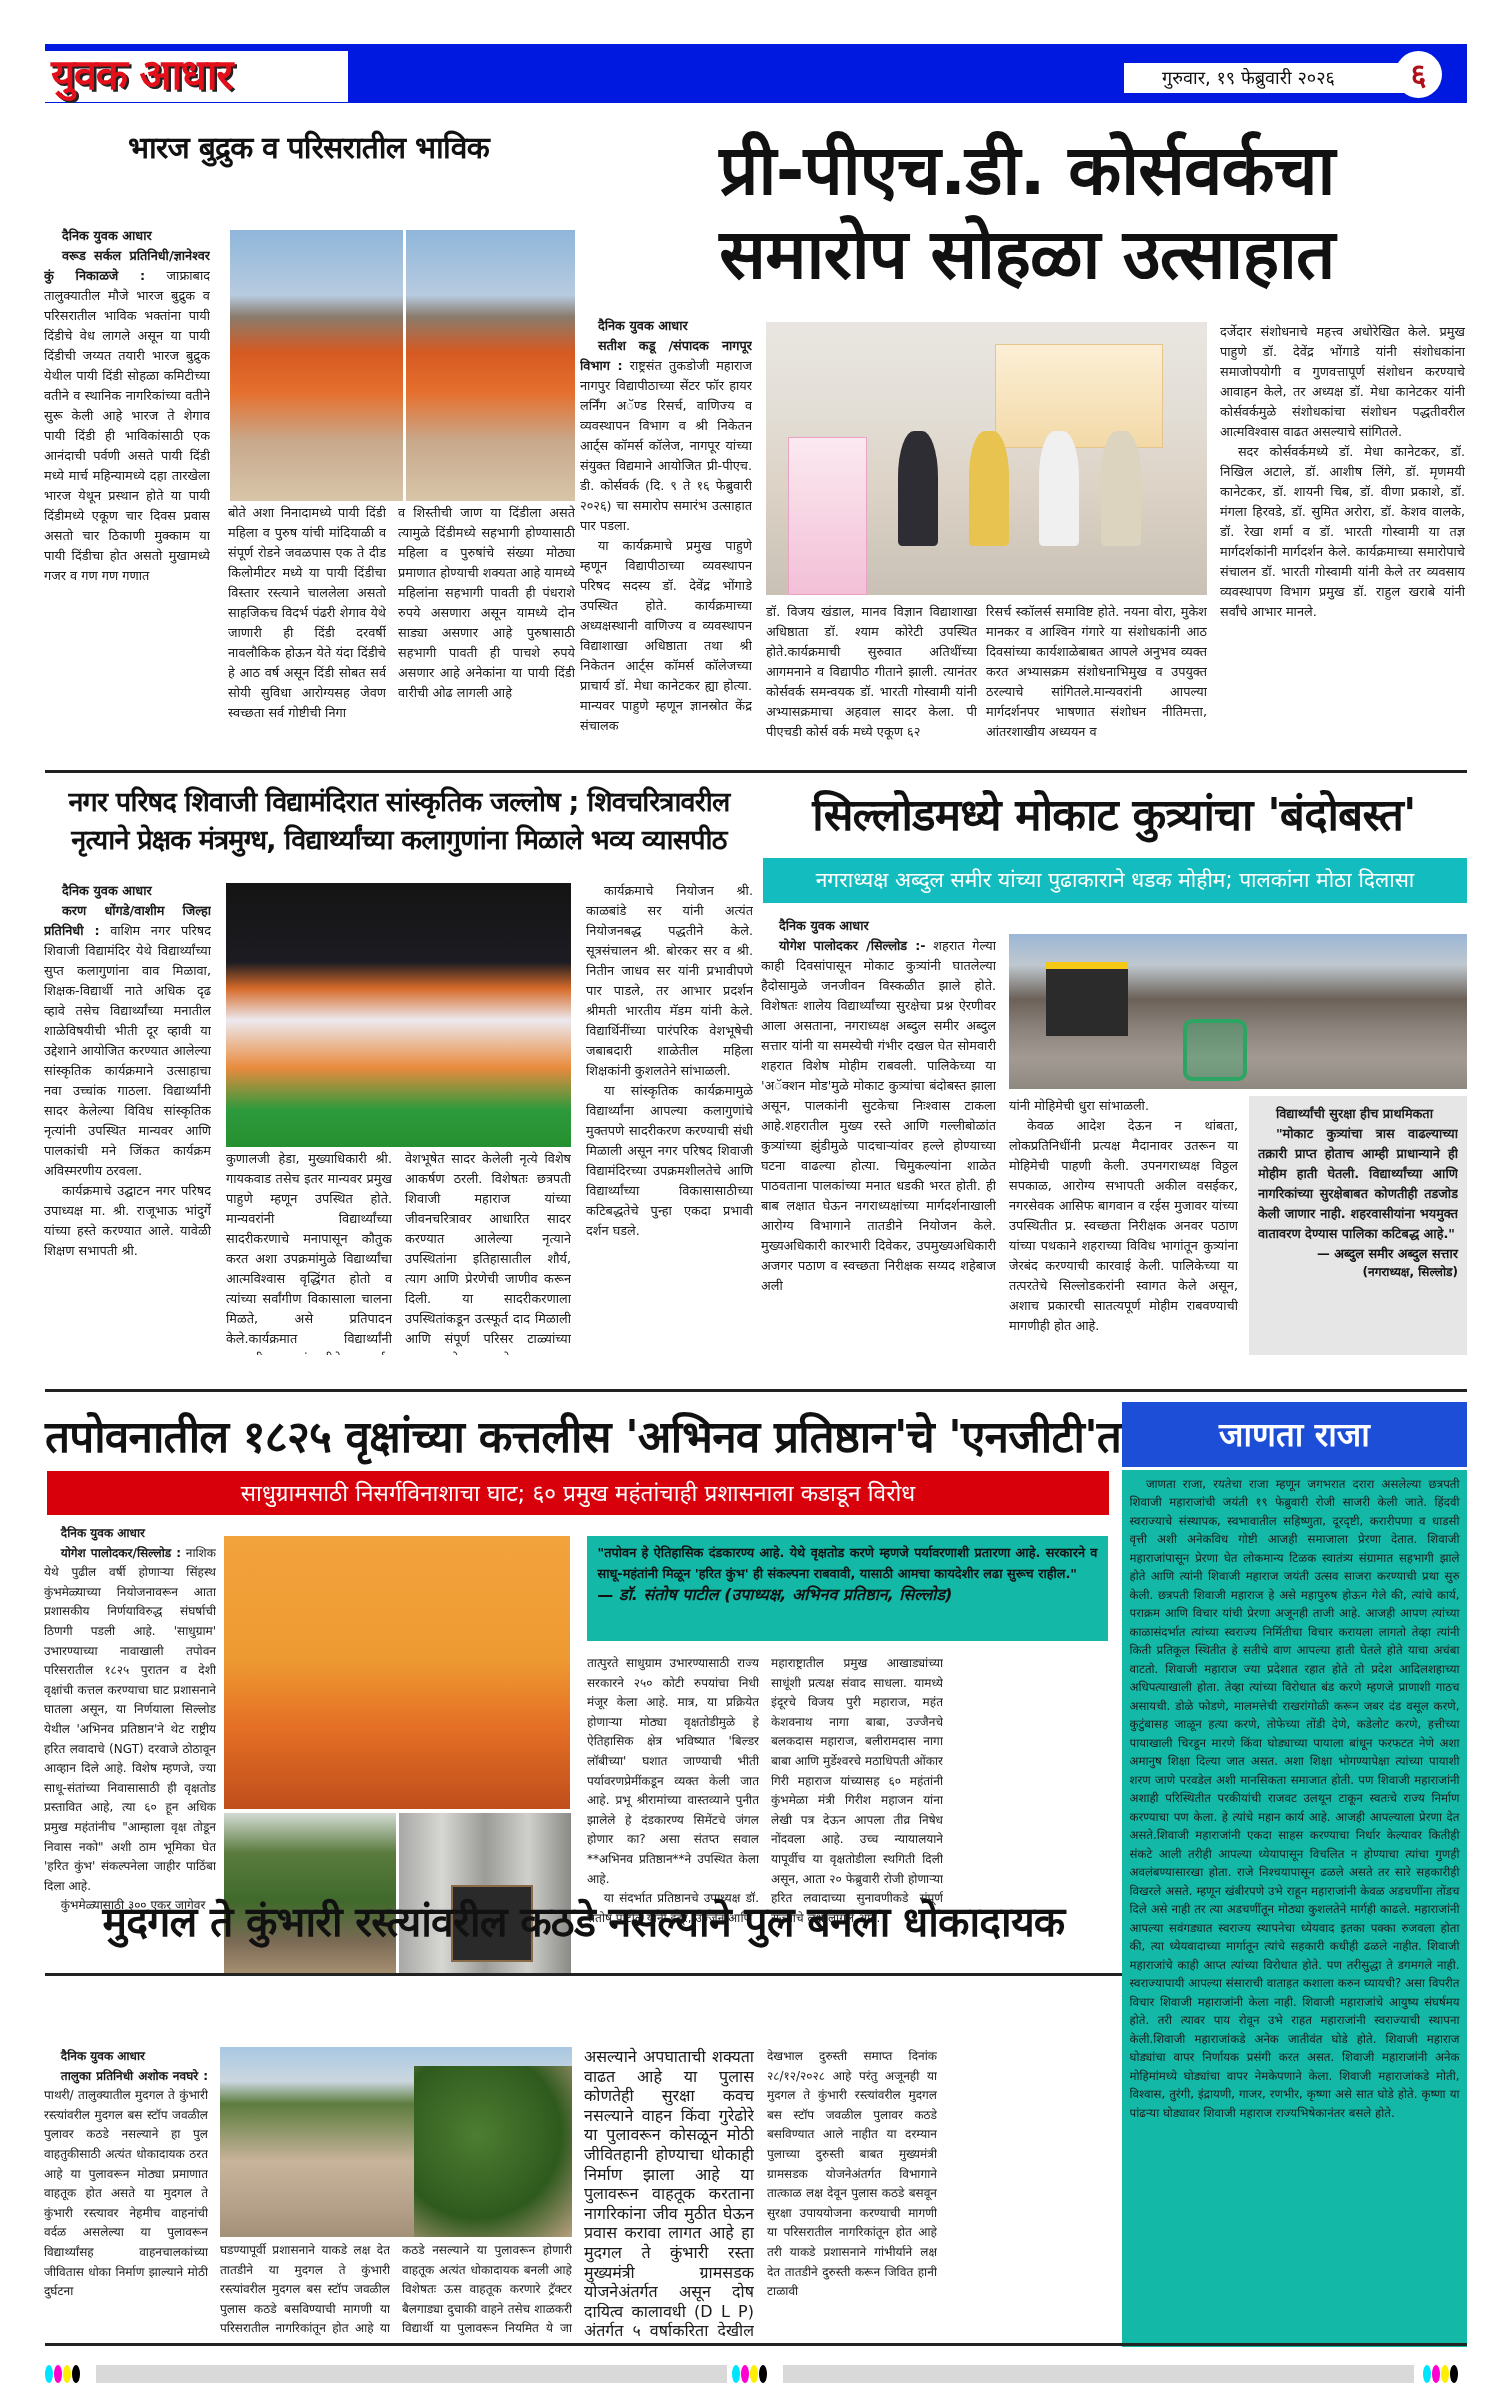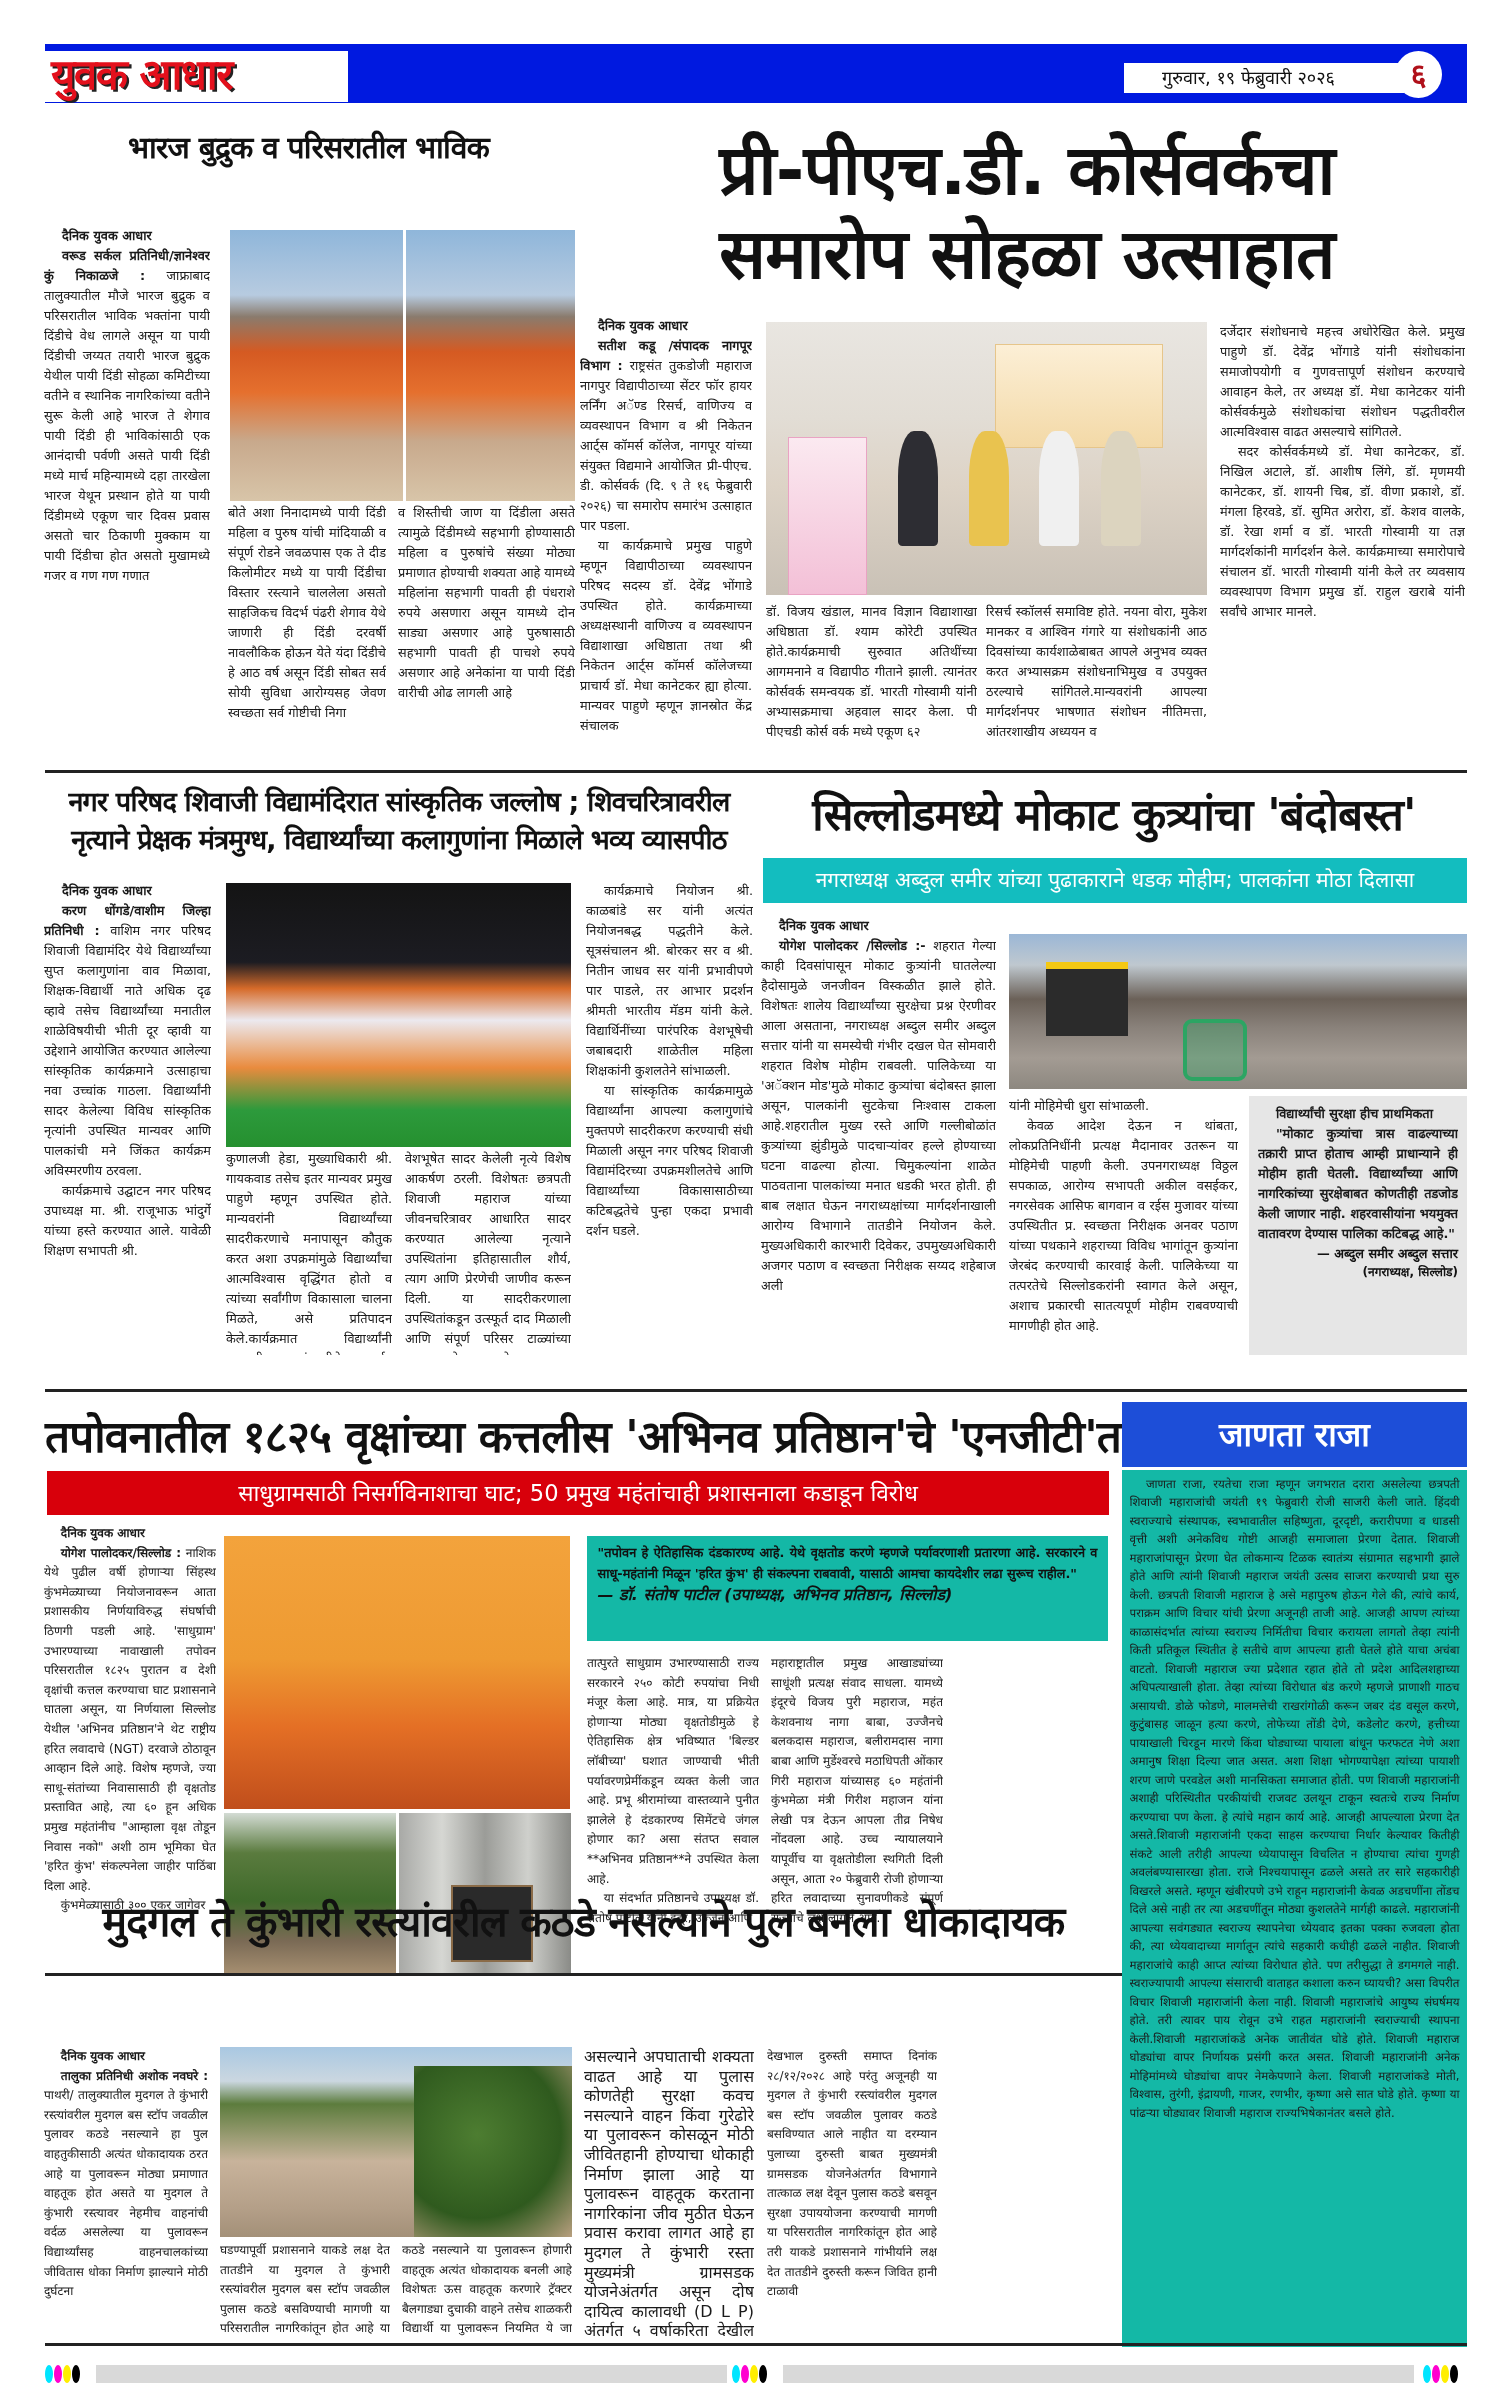--- a/index.html
+++ b/index.html
@@ -160,21 +160,21 @@
       </div>
     <div style="text-align:right;font-weight:700;font-size:12.8px;line-height:19.6px;">— अब्दुल समीर अब्दुल सत्तार</div>
     <div style="text-align:right;font-weight:700;font-size:12px;line-height:19.6px;">(नगराध्यक्ष, सिल्लोड)</div>
   </div>
 </section>
 
 <div class="abs rule" style="left:45px;top:1389px;width:1422px;"></div>
 
 <section>
   <div class="abs headline" style="left:45px;top:1407px;width:1062px;font-size:44px;line-height:60px;font-weight:700;">तपोवनातील १८२५ वृक्षांच्या कत्तलीस 'अभिनव प्रतिष्ठान'चे 'एनजीटी'त आव्हान!</div>
-  <div class="abs red-band" style="left:47px;top:1471px;width:1062px;height:44px;line-height:44px;font-size:22.6px;">साधुग्रामसाठी निसर्गविनाशाचा घाट; 50 प्रमुख महंतांचाही प्रशासनाला कडाडून विरोध</div>
+  <div class="abs red-band" style="left:47px;top:1471px;width:1062px;height:44px;line-height:44px;font-size:22.6px;">साधुग्रामसाठी निसर्गविनाशाचा घाट; ६० प्रमुख महंतांचाही प्रशासनाला कडाडून विरोध</div>
   <div class="abs col" style="left:44px;top:1524px;width:172px;height:446px;font-size:12px;line-height:19.6px;">
     <div class="dateline">दैनिक युवक आधार</div>
     <p><b>योगेश पालोदकर/सिल्लोड :</b> <span>नाशिक येथे पुढील वर्षी होणाऱ्या सिंहस्थ कुंभमेळ्याच्या नियोजनावरून आता प्रशासकीय निर्णयाविरुद्ध संघर्षाची ठिणगी पडली आहे. 'साधुग्राम' उभारण्याच्या नावाखाली तपोवन परिसरातील १८२५ पुरातन व देशी वृक्षांची कत्तल करण्याचा घाट प्रशासनाने घातला असून, या निर्णयाला सिल्लोड येथील 'अभिनव प्रतिष्ठान'ने थेट राष्ट्रीय हरित लवादाचे (NGT) दरवाजे ठोठावून आव्हान दिले आहे. विशेष म्हणजे, ज्या साधू-संतांच्या निवासासाठी ही वृक्षतोड प्रस्तावित आहे, त्या ६० हून अधिक प्रमुख महंतांनीच "आम्हाला वृक्ष तोडून निवास नको" अशी ठाम भूमिका घेत 'हरित कुंभ' संकल्पनेला जाहीर पाठिंबा दिला आहे.</span></p>
     <p>कुंभमेळ्यासाठी ३०० एकर जागेवर</p>
   </div>
   <div class="abs photo ph-saint" style="left:224px;top:1536px;width:346px;height:273px;"></div>
   <div class="abs photo ph-tree" style="left:224px;top:1813px;width:172px;height:160px;"></div>
   <div class="abs photo ph-bark" style="left:399px;top:1813px;width:172px;height:160px;">
       <div class="sign"></div>
     </div>

